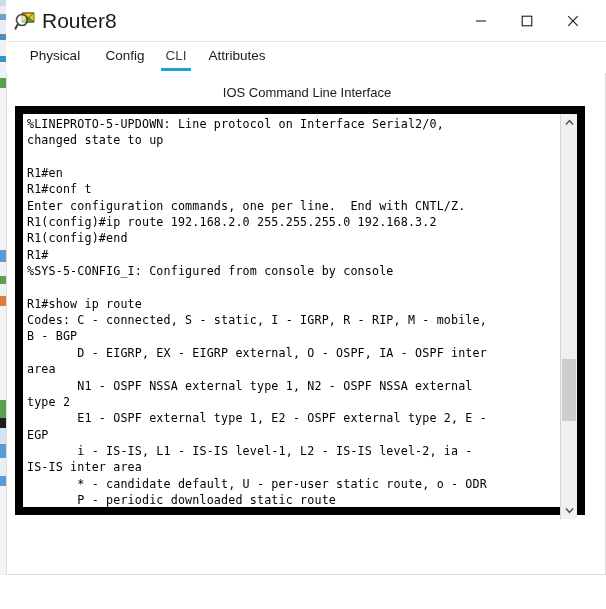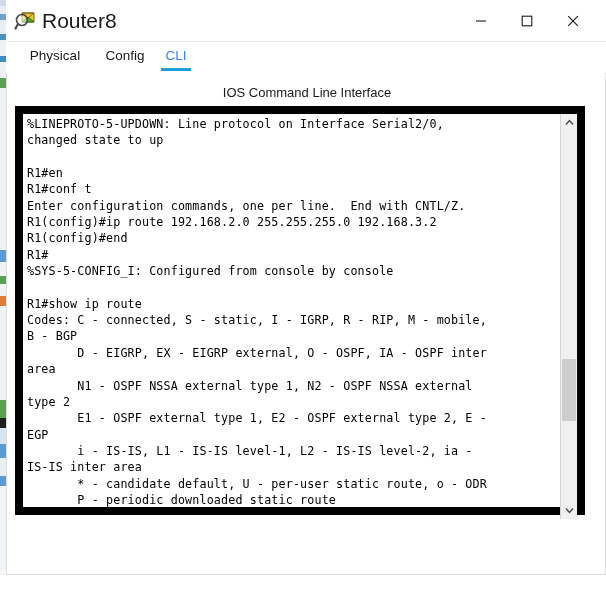--- a/index.html
+++ b/index.html
@@ -107,21 +107,21 @@
     position: absolute;
     top: 0;
     height: 31px;
     font-size: 13.5px;
     color: #1a1a1a;
     line-height: 28px;
     text-align: center;
     white-space: nowrap;
     cursor: default;
   }
-  .tab.active { color: #3b82f6; }
+  .tab.active { color: #404040; }
   .tab .underline {
     position: absolute;
     left: 50%;
     transform: translateX(-50%);
     bottom: 2px;
     width: 30px; height: 3px;
     background: #1e9fd8;
   }
   #tab-0 { left: 14px;  width: 70px; }
   #tab-1 { left: 88px;  width: 62px; }
@@ -277,20 +277,23 @@
   <div id="tabstrip">
     <div class="tab" id="tab-1">
       <span>Config</span>
     </div>
     <div class="tab" id="tab-0">
       <span>Physical</span>
     </div>
     <div class="tab active" id="tab-2">
       <span>CLI</span>
       <span class="underline"></span>
+    </div>
+    <div class="tab" id="tab-3">
+      <span>Attributes</span>
     </div>
   </div>
 
   <div id="cli-panel">
 
     <div id="cli-heading">IOS Command Line Interface</div>
 
     <div id="terminal-wrap">
       <div id="terminal-text">%LINEPROTO-5-UPDOWN: Line protocol on Interface Serial2/0,
 changed state to up

